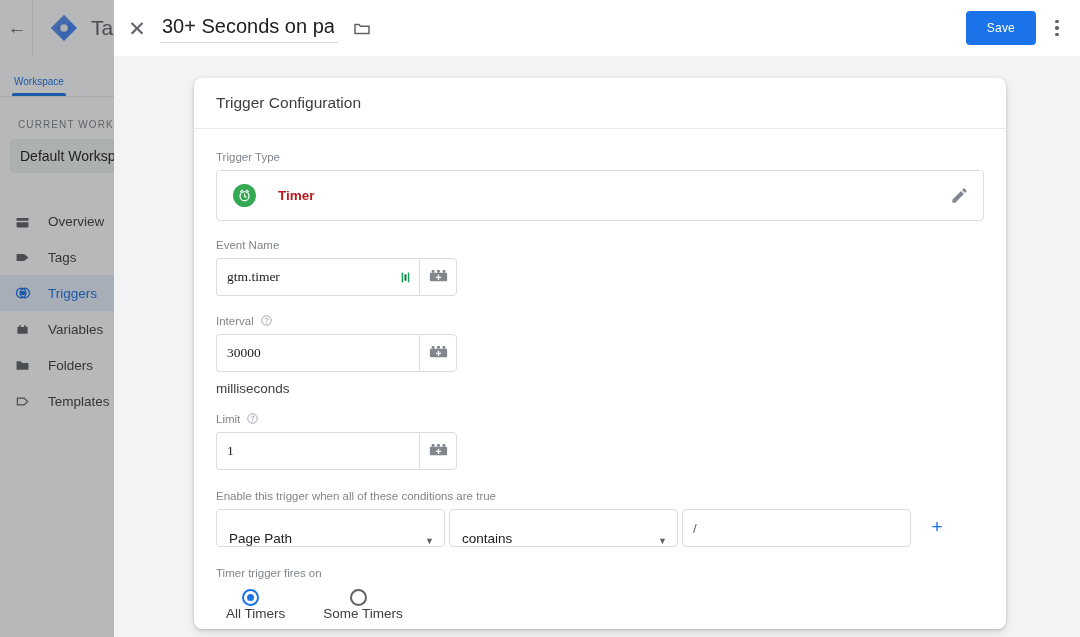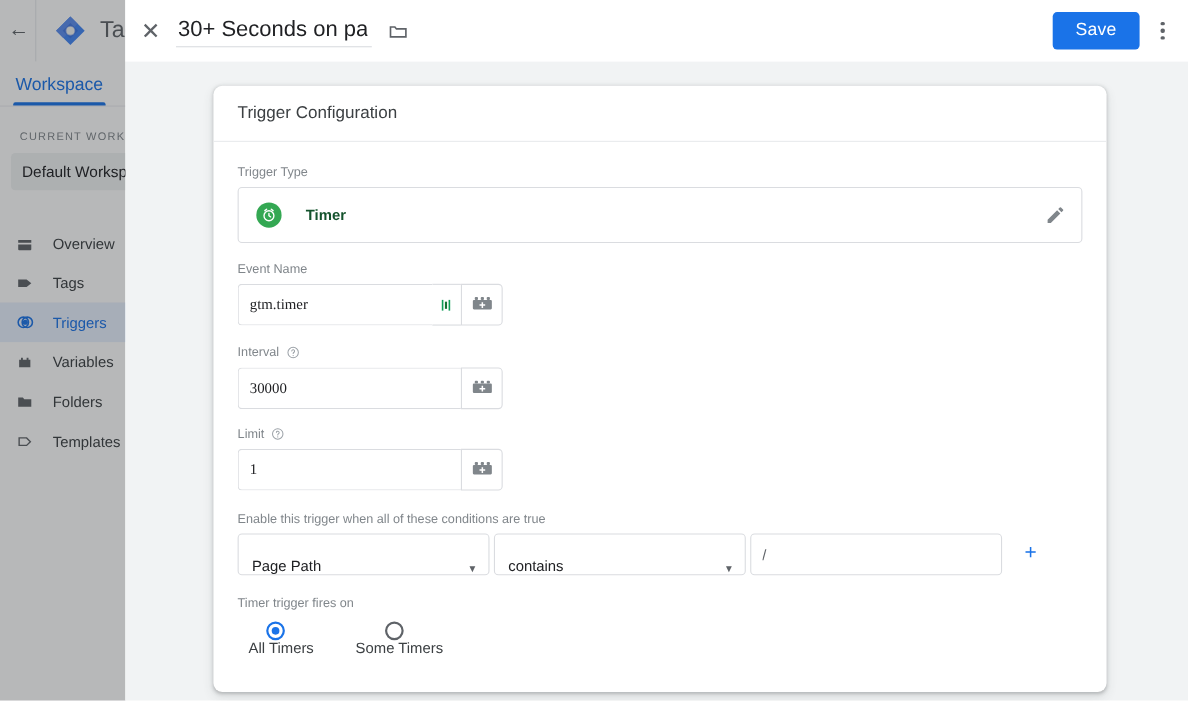--- a/index.html
+++ b/index.html
@@ -29,21 +29,21 @@
     margin-left: 12px; font-size: 21px; color: #5f6368; letter-spacing: .1px;
     white-space: nowrap;
   }
 
   .tabs-row {
     position: absolute; left: 0; top: 56px; width: 1080px; height: 41px;
     background: #fff; border-bottom: 1px solid #e8eaed;
     display: flex; align-items: flex-end;
   }
   .tab {
-    padding: 0 14px 9px 14px; font-size: 16px; color: #1a73e8;
+    padding: 0 14px 9px 14px; font-size: 10px; color: #1a73e8;
     position: relative; cursor: pointer;
   }
   .tab .underline {
     position: absolute; left: 12px; right: 12px; bottom: 0; height: 3px;
     background: #1a73e8; border-radius: 2px 2px 0 0;
   }
 
   .sidebar { position: absolute; left: 0; top: 97px; width: 230px; bottom: 0; background: #fff; }
   .ws-label {
     margin: 22px 0 0 18px; font-size: 10px; letter-spacing: 1.1px;
@@ -87,21 +87,21 @@
   .title-input {
     font-size: 20px; color: #202124; border: none; outline: none;
     border-bottom: 1px solid #dadce0; background: transparent;
     padding: 1px 4px 4px 2px; width: 178px;
     font-family: "Liberation Sans", sans-serif;
   }
   .folder-ic { margin-left: 14px; color: #5f6368; display: flex; }
   .hdr-spacer { flex: 1; }
   .save-btn {
     height: 34px; padding: 0 21px; background: #1a73e8; color: #fff;
-    border: none; border-radius: 4px; font-size: 16px; letter-spacing: .2px;
+    border: none; border-radius: 4px; font-size: 12px; letter-spacing: .2px;
     cursor: pointer; font-family: "Liberation Sans", sans-serif; text-align: right;
   }
   .kebab {
     width: 42px; display: flex; flex-direction: column; align-items: center;
     gap: 3px; cursor: pointer; margin-right: 2px;
   }
   .kebab i { width: 3.5px; height: 3.5px; border-radius: 50%; background: #5f6368; display: block; }
 
   
   .card {
@@ -121,21 +121,21 @@
 
   
   .ttype-box {
     height: 51px; border: 1px solid #dadce0; border-radius: 4px;
     display: flex; align-items: center; padding: 0 14px 0 16px;
   }
   .timer-badge {
     width: 23px; height: 23px; border-radius: 50%; background: #34a853;
     display: flex; align-items: center; justify-content: center; flex: none;
   }
-  .ttype-name { margin-left: 22px; font-size: 13.5px; color: #14532d; font-weight: bold; }
+  .ttype-name { margin-left: 22px; font-size: 13.5px; color: #b91c1c; font-weight: bold; }
   .ttype-sp { flex: 1; }
   .pencil { color: #80868b; display: flex; cursor: pointer; }
 
   
   .grp { display: flex; align-items: stretch; height: 38px; width: 241px; }
   .grp .txt {
     flex: 1; border: 1px solid #dadce0; border-right: none;
     border-radius: 4px 0 0 4px; padding: 0 10px; font-size: 13.5px;
     color: #202124; outline: none; background: #fff;
     font-family: Liberation Serif, serif; min-width: 0;
@@ -375,20 +375,21 @@
           <span class="lego-btn">
             <svg width="19" height="16" viewBox="0 0 22 18" fill="#80868b">
               <rect x="3" y="1" width="3.4" height="3" rx="1"></rect>
               <rect x="9.3" y="1" width="3.4" height="3" rx="1"></rect>
               <rect x="15.6" y="1" width="3.4" height="3" rx="1"></rect>
               <rect x="1" y="4" width="20" height="10" rx="1.2"></rect>
               <path d="M10.2 6.4h1.6v2.2H14v1.6h-2.2V12.4h-1.6V10.2H8V8.6h2.2z" fill="#ffffff"></path>
             </svg>
           </span>
         </div>
+        <div class="unit">milliseconds</div>
 
         <div class="fld-label mt16">
           <span>Limit</span>
           <span class="help-ic">
             <svg width="13" height="13" viewBox="0 0 20 20" fill="none" stroke="currentColor" stroke-width="1.4">
               <circle cx="10" cy="10" r="7.3"></circle>
               <path d="M8.1 7.8a1.95 1.95 0 113.1 1.8c-.7.5-1.2.9-1.2 1.9" stroke-linecap="round"></path>
               <circle cx="10" cy="14.2" r=".85" fill="currentColor" stroke="none"></circle>
             </svg>
           </span>

